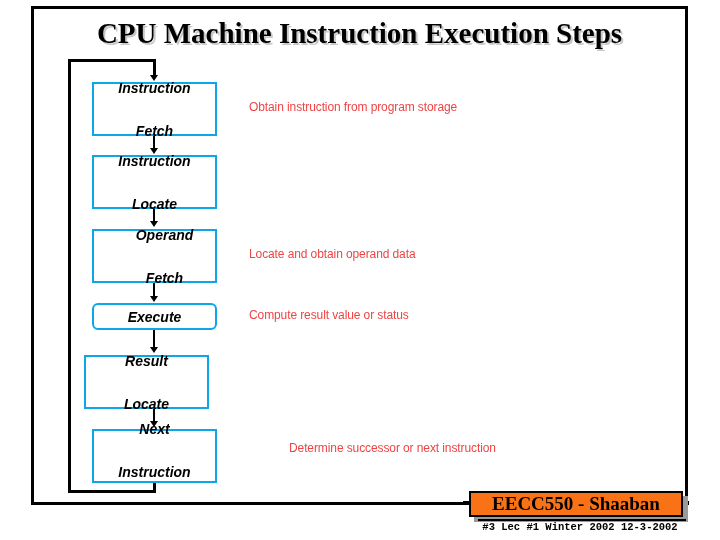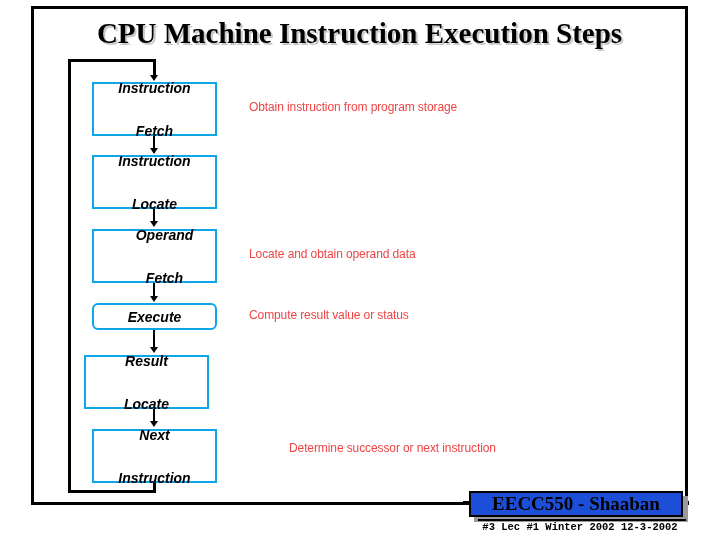--- a/index.html
+++ b/index.html
@@ -104,21 +104,21 @@
     background: #9a9a9a;
   }
   #badge {
     position: absolute;
     left: 469px;
     top: 491px;
     width: 214px;
     height: 26px;
     box-sizing: border-box;
     border: 2px solid #000000;
-    background: #1d4ed8;
+    background: #f97316;
     display: flex;
     align-items: center;
     justify-content: center;
     font-family: "Liberation Serif", serif;
     font-weight: bold;
     font-size: 19px;
     color: #000000;
     white-space: nowrap;
   }
   .badge-tab {
@@ -188,21 +188,21 @@
   <div class="conn" style="left:153px; top:330px; height:18px;"></div>
   <div class="arrowhead" style="left:150px; top:347px;"></div>
 
   <div class="flow-box" style="left:84px; top:355px; width:125px; height:54px;">
     <span class="ln">Result</span>
     <span class="ln">Locate</span>
   </div>
   <div class="conn" style="left:153px; top:409px; height:13px;"></div>
   <div class="arrowhead" style="left:150px; top:421px;"></div>
 
-  <div class="flow-box" style="left:92px; top:429px; width:125px; height:54px;">
+  <div class="flow-box" style="left:92px; top:429px; width:125px; height:54px;justify-content:flex-end;">
     <span class="ln">Next</span>
     <span class="ln">Instruction</span>
   </div>
 
   <div class="loop-seg" style="left:153px; top:483px; width:3px; height:10px;"></div>
 
   <div class="desc" style="left:249px; top:100px;">Obtain instruction from program storage</div>
   <div class="desc" style="left:249px; top:247px;">Locate and obtain operand data</div>
   <div class="desc" style="left:249px; top:308px;">Compute result value or status</div>
   <div class="desc" style="left:249px; top:441px;margin-left:40px;">Determine successor or next instruction</div>

